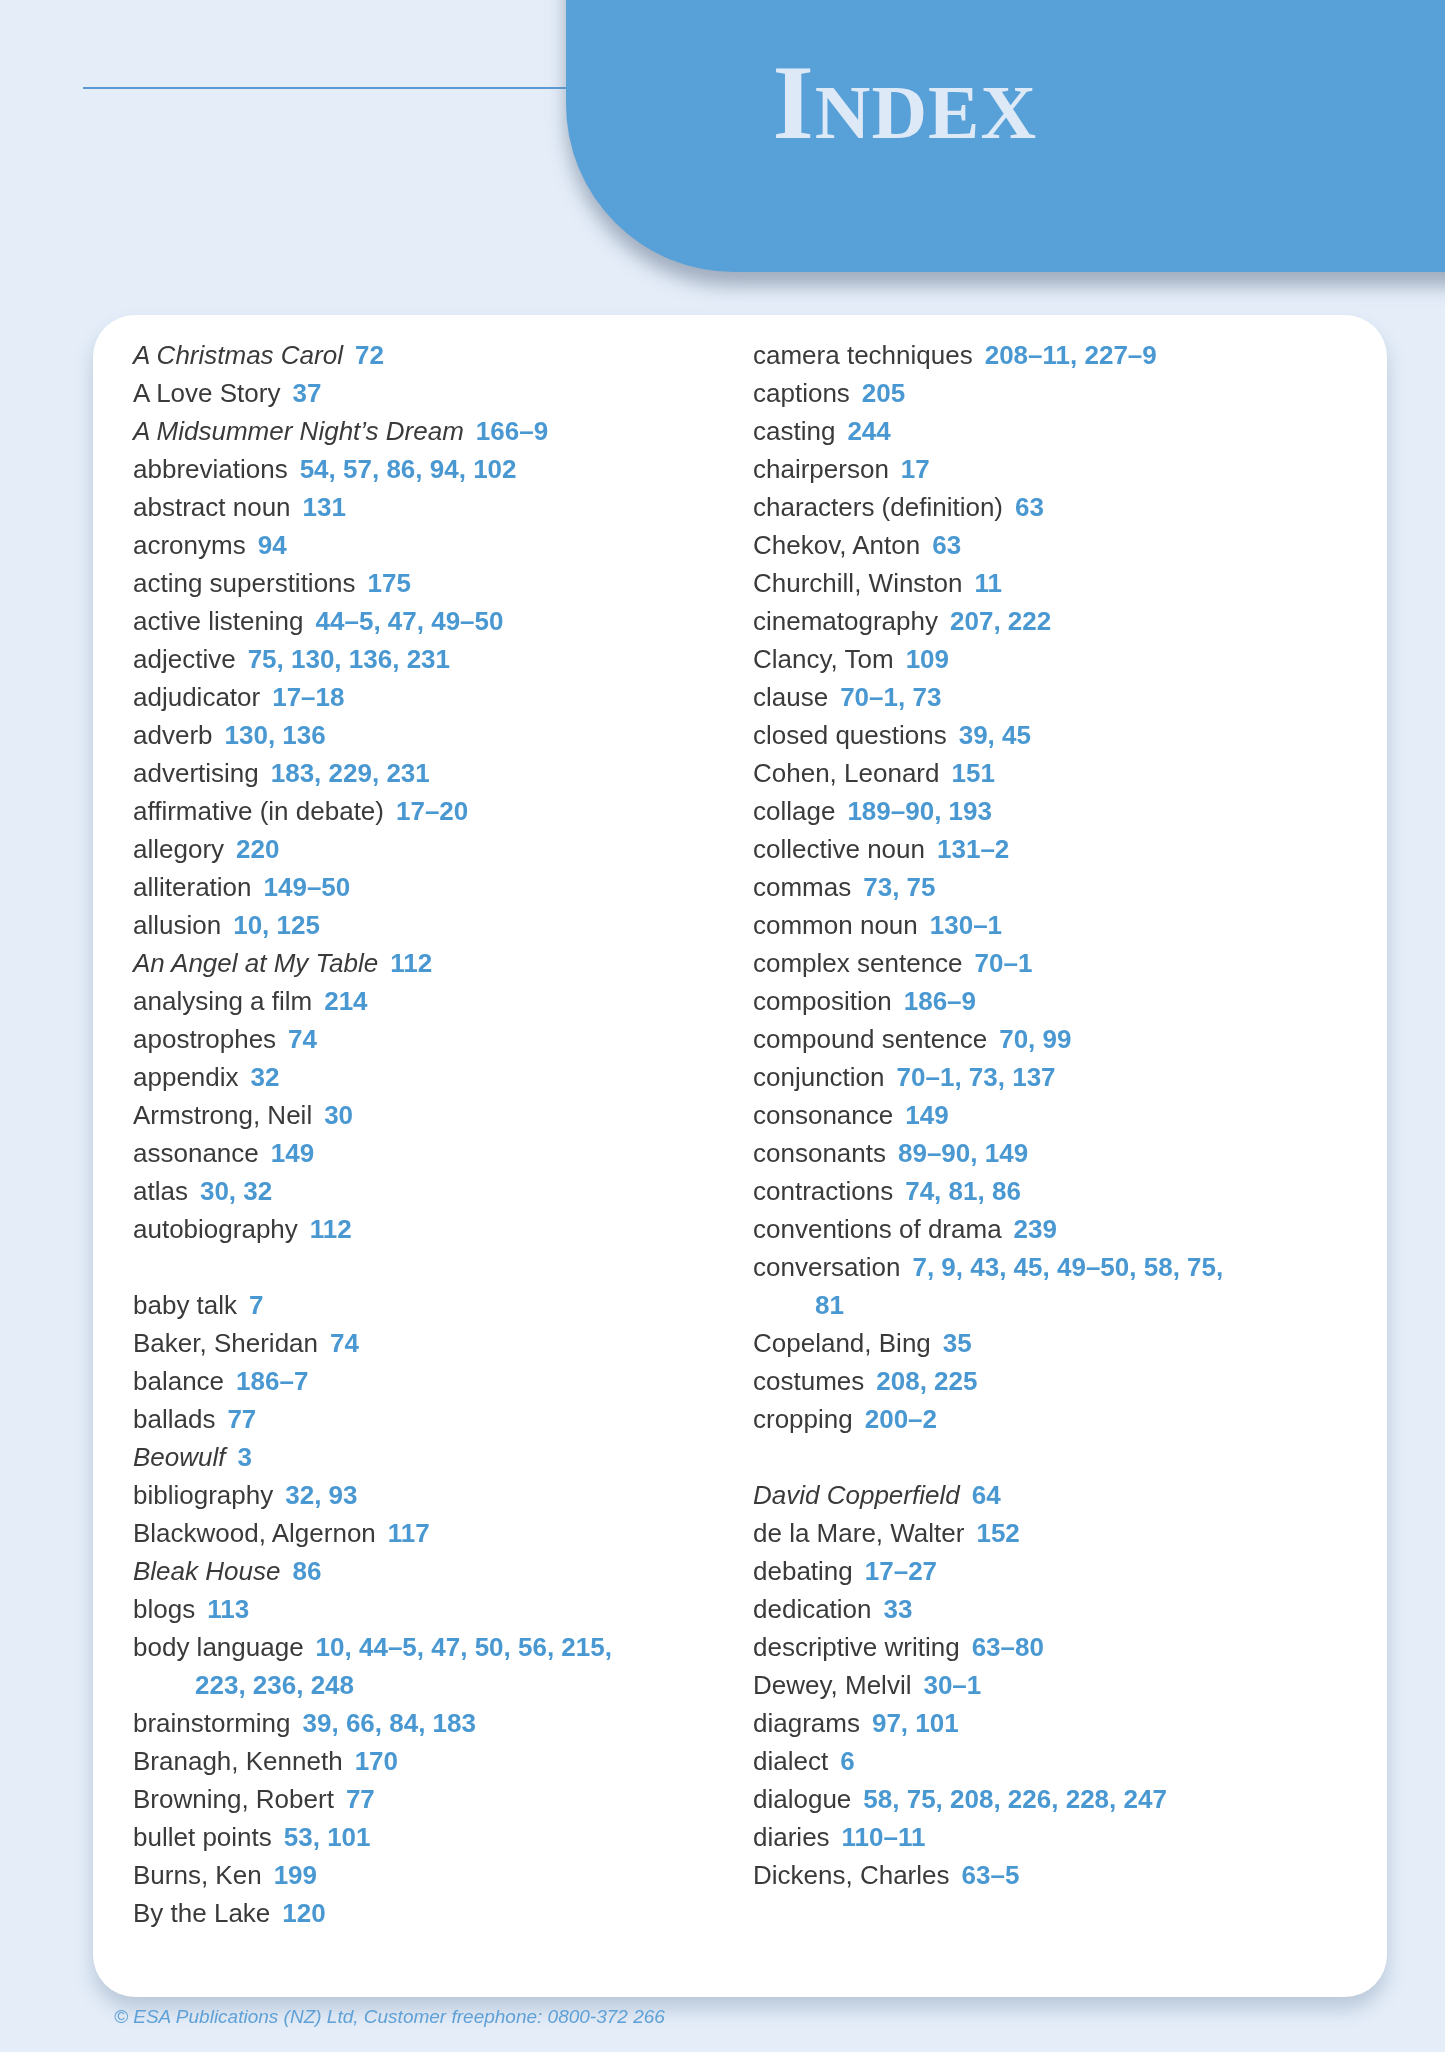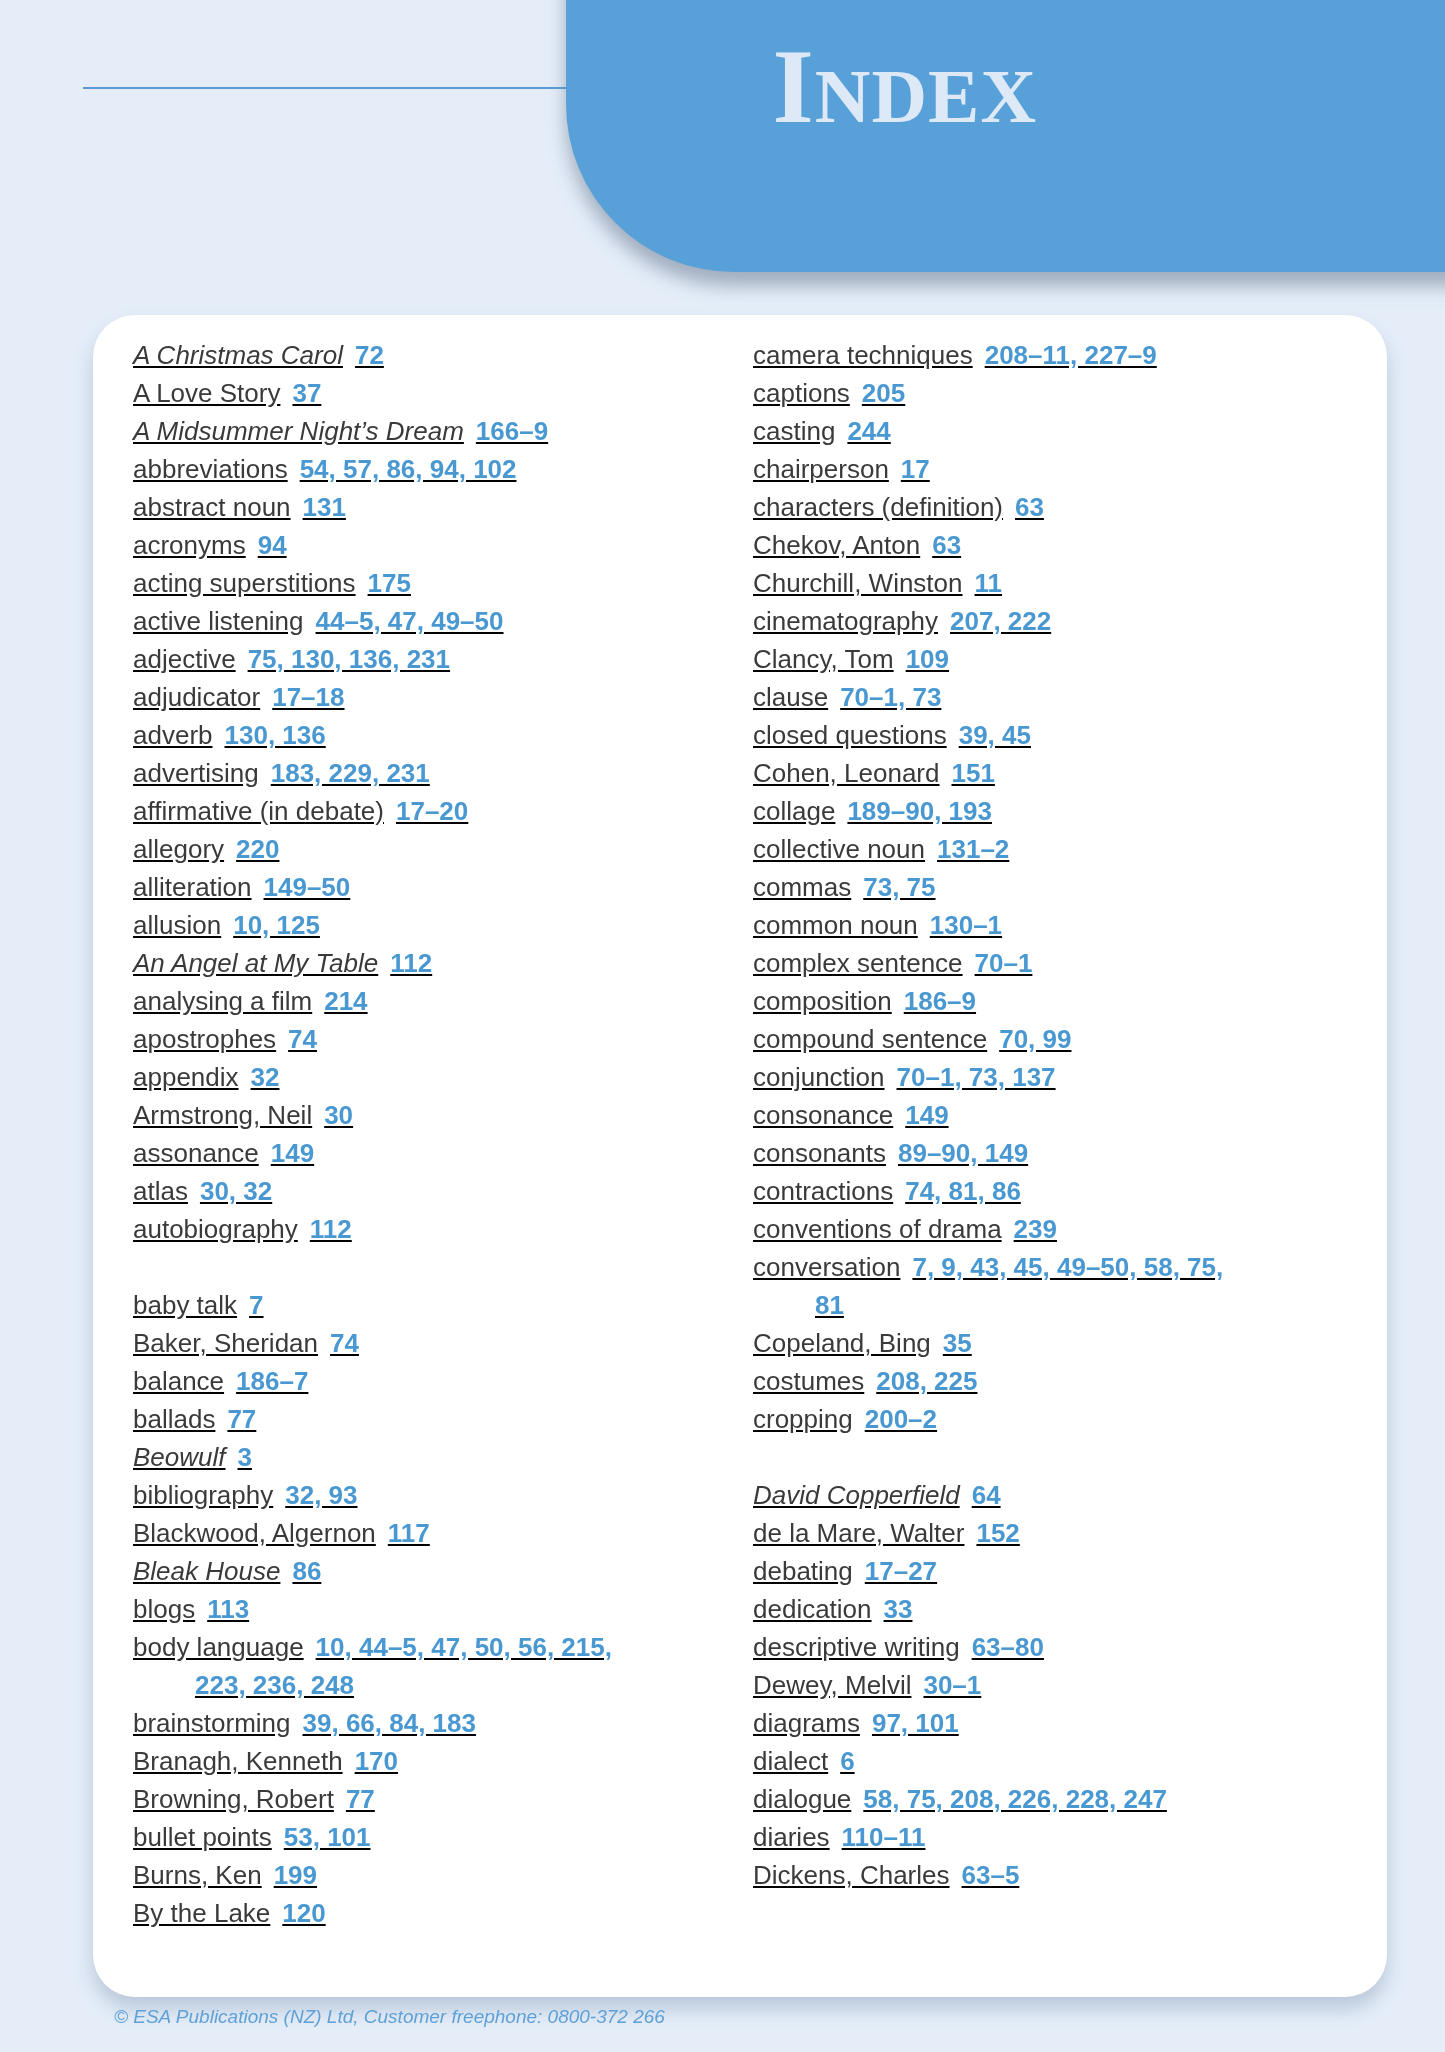--- a/index.html
+++ b/index.html
@@ -19,41 +19,40 @@
   }
 
   
   .header-shape{
     position:absolute;left:566px;right:-80px;top:-50px;height:322px;
     background:#57a0d8;
     border-bottom-left-radius:168px;
     box-shadow:0 14px 18px rgba(105,122,145,0.55);
   }
   .header-title{
-    position:absolute;top:34px;right:408px;
+    position:absolute;top:50px;right:408px;
     font-family:"Liberation Serif", serif;
     font-weight:bold;
     color:#dde9f6;
     letter-spacing:1px;
     line-height:1;
     white-space:nowrap;
   }
   .header-title .initial{font-size:106px;}
   .header-title .rest{font-size:77px;}
 
   
   .card{
     position:absolute;left:93px;top:315px;width:1294px;height:1682px;
     background:#ffffff;
     border-radius:42px;
     box-shadow:0 12px 18px rgba(125,148,175,0.40);
     box-sizing:border-box;
     padding:21px 38px 0 40px;
     display:flex;
-    text-decoration:underline;
   }
   .col{font-size:26px;color:#3a3a3b;}
   .col-left{width:565px;}
   .col-right{flex:1;margin-left:55px;}
 
   .entry{
     padding-left:50px;text-indent:-50px;
     line-height:38px;
     white-space:nowrap;
   }

